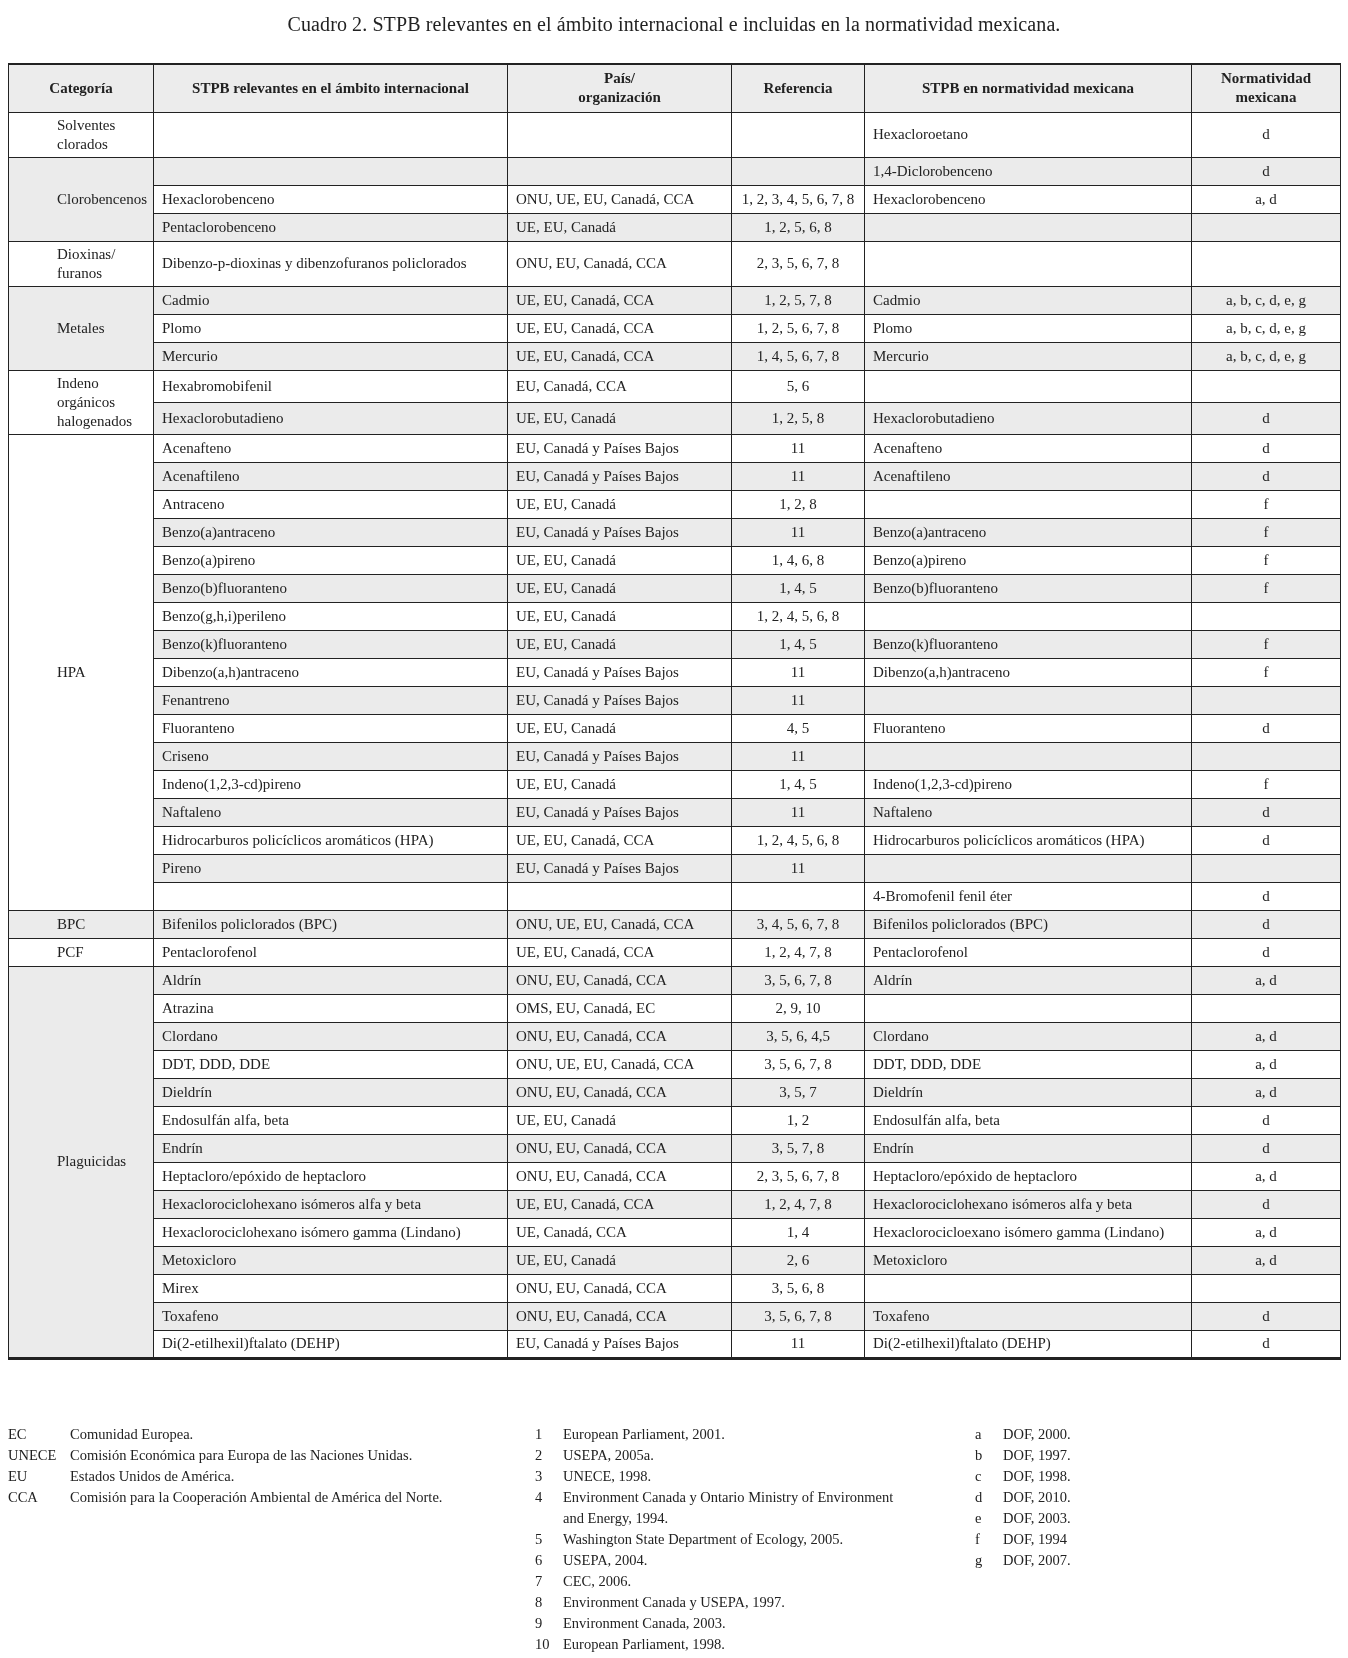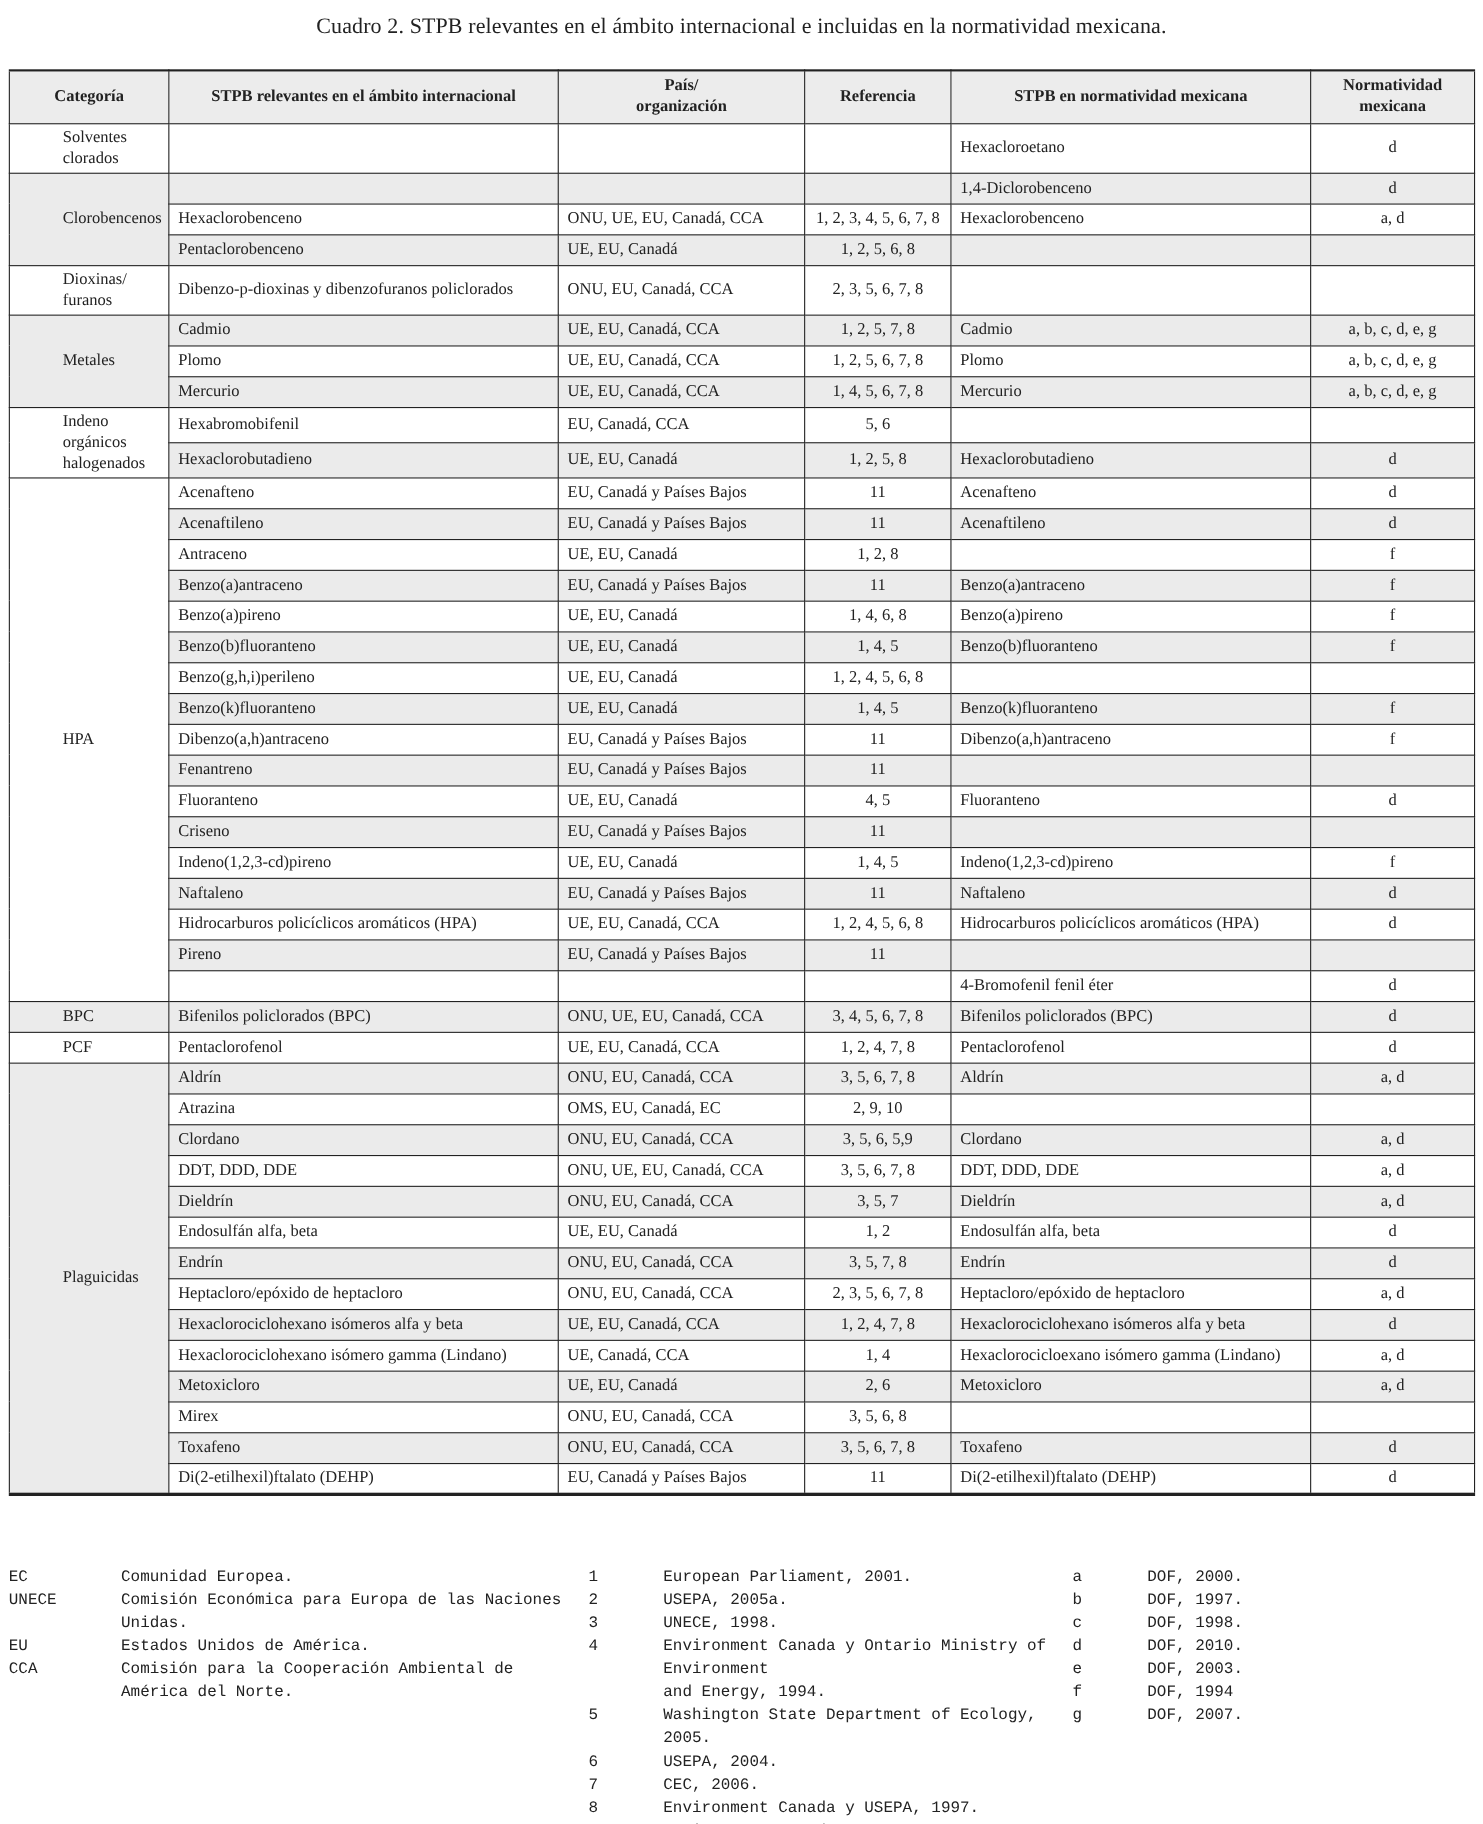--- a/index.html
+++ b/index.html
@@ -46,25 +46,25 @@
   td.cat{white-space:pre-line;vertical-align:middle;padding-left:48px;}
   .notes{
     display:flex;
     margin:64px 0 0 8px;
     font-size:14.5px;
     line-height:21px;
   }
   .notes-left{width:527px;}
   .notes-mid{width:440px;}
   .notes-right{flex:1;}
-  .note-item{display:flex;align-items:flex-start;font-family:Liberation Mono, monospace;}
+  .note-item{display:flex;align-items:flex-start;}
   .note-key-abbr{width:62px;flex:none;}
   .note-key-num{width:28px;flex:none;}
   .note-key-letter{width:28px;flex:none;}
-  .note-text{white-space:pre-line;margin-left:40px;}
+  .note-text{white-space:pre-line;}
 </style>
 </head>
 <body>
 
 <div class="title">Cuadro 2. STPB relevantes en el ámbito internacional e incluidas en la normatividad mexicana.</div>
 
 <table>
   <colgroup>
     <col class="c1">
       <col class="c2">
@@ -309,21 +309,21 @@
       <tr>
         <td class="white">Atrazina</td>
         <td class="white">OMS, EU, Canadá, EC</td>
         <td class="white center">2, 9, 10</td>
         <td class="white"></td>
         <td class="white center"></td>
       </tr>
       <tr>
         <td class="gray">Clordano</td>
         <td class="gray">ONU, EU, Canadá, CCA</td>
-        <td class="gray center">3, 5, 6, 5,9</td>
+        <td class="gray center">3, 5, 6, 4,5</td>
         <td class="gray">Clordano</td>
         <td class="gray center">a, d</td>
       </tr>
       <tr>
         <td class="white">DDT, DDD, DDE</td>
         <td class="white">ONU, UE, EU, Canadá, CCA</td>
         <td class="white center">3, 5, 6, 7, 8</td>
         <td class="white">DDT, DDD, DDE</td>
         <td class="white center">a, d</td>
       </tr>

